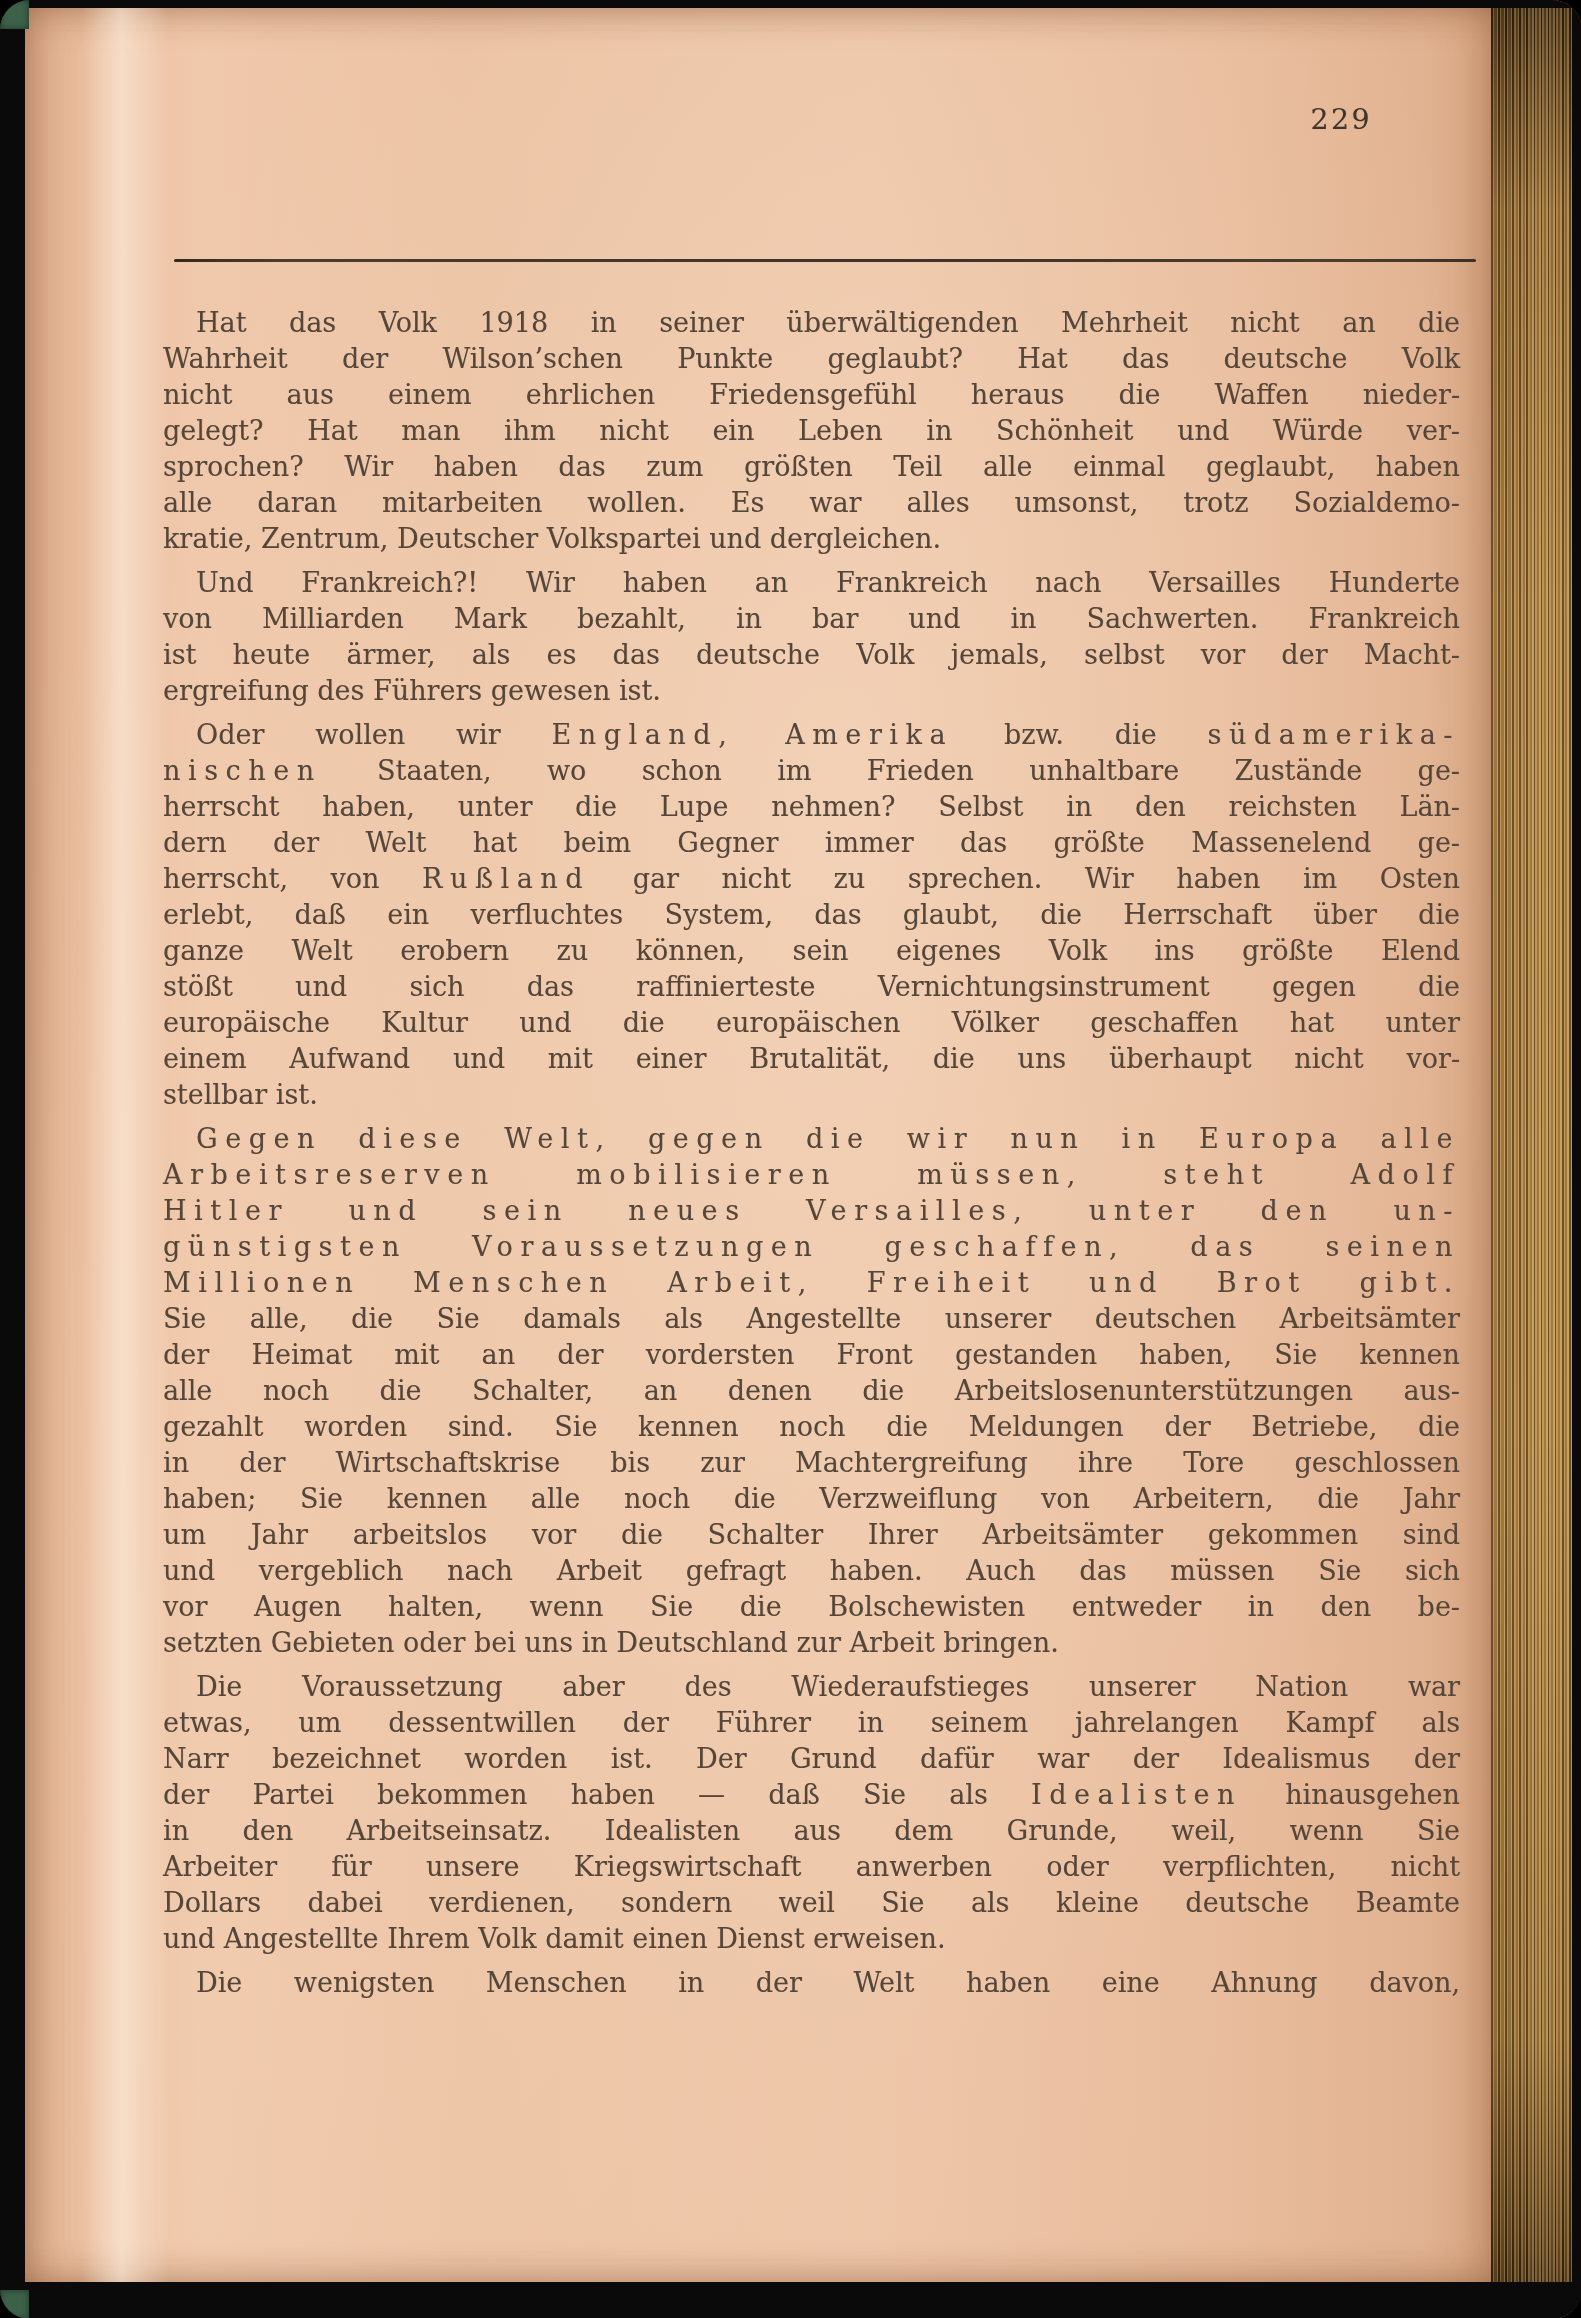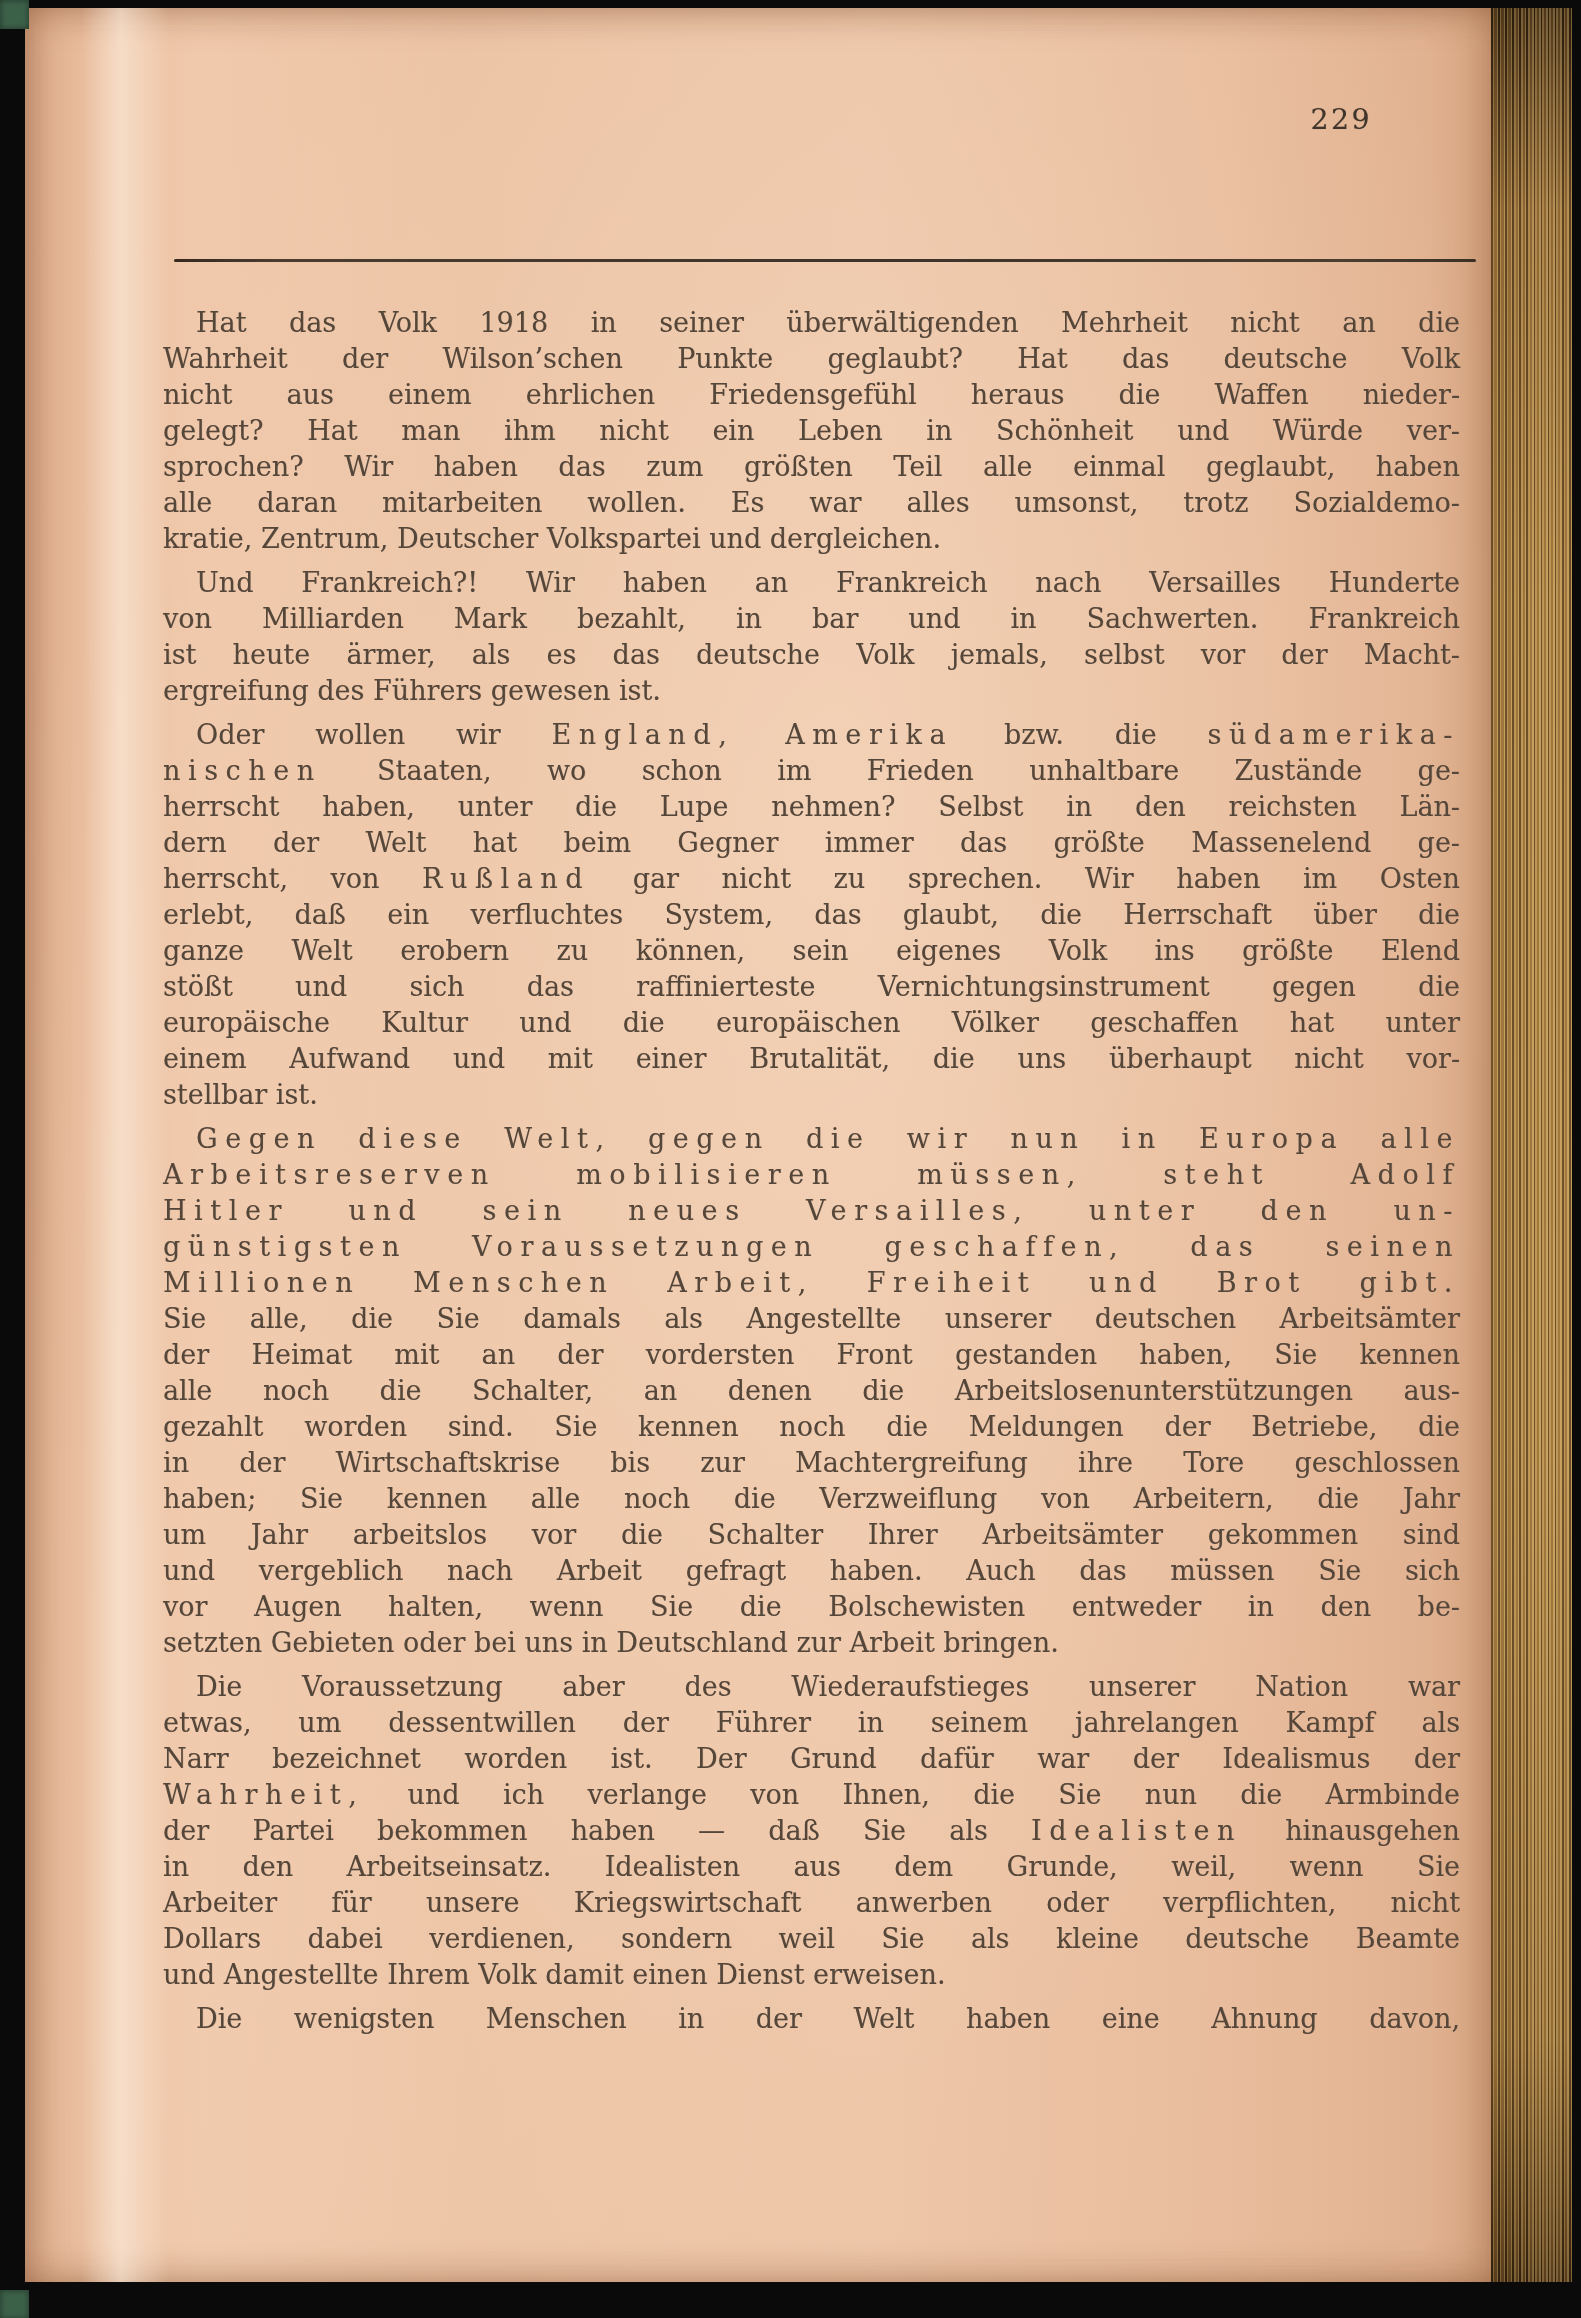--- a/index.html
+++ b/index.html
@@ -1,20 +1,21 @@
 <!DOCTYPE html>
 <html lang="de" style="font-size:12.7px"><head>
 <meta charset="utf-8">
 <title>Scanned book page 229</title>
 <style>
   html, body { margin:0; padding:0; background:#000; }
   .scene {
     position:relative; width:1582px; height:2319px;
     overflow:hidden; background:#a16207;
     font-family:"DejaVu Serif","Liberation Serif",serif;
+    border-radius:30px;
   }
   
   .paper {
     position:absolute; left:25px; top:8px; width:1466px; height:2274px;
     background:
       radial-gradient(ellipse at 55% 35%, rgba(255,238,218,0.30), rgba(255,238,218,0) 62%),
       radial-gradient(ellipse at 30% 80%, rgba(250,225,200,0.18), rgba(250,225,200,0) 55%),
       linear-gradient(90deg,#e2b190 0%,#ecc2a3 6%,#f0c8ab 12%,#ebc1a2 30%,#edc4a6 58%,#e8bc9c 82%,#e2b392 95%,#dcab88 100%);
     box-shadow:
       inset 22px 0 40px -14.2px rgba(120,70,40,0.38),
@@ -127,21 +128,20 @@
           <div class="line">haben; Sie kennen alle noch die Verzweiflung von Arbeitern, die Jahr</div>
           <div class="line">um Jahr arbeitslos vor die Schalter Ihrer Arbeitsämter gekommen sind</div>
           <div class="line">und vergeblich nach Arbeit gefragt haben. Auch das müssen Sie sich</div>
           <div class="line">vor Augen halten, wenn Sie die Bolschewisten entweder in den be-</div>
           <div class="line lastline">setzten Gebieten oder bei uns in Deutschland zur Arbeit bringen.</div>
         </div>
         <div class="paragraph">
           <div class="line first">Die Voraussetzung aber des Wiederaufstieges unserer Nation war</div>
           <div class="line">etwas, um dessentwillen der Führer in seinem jahrelangen Kampf als</div>
           <div class="line">Narr bezeichnet worden ist. Der Grund dafür war der Idealismus der</div>
-          <div class="line"><span class="sperr">Wahrheit,</span> und ich verlange von Ihnen, die Sie nun die Armbinde</div>
           <div class="line">der Partei bekommen haben — daß Sie als <span class="sperr">Idealisten</span> hinausgehen</div>
           <div class="line">in den Arbeitseinsatz. Idealisten aus dem Grunde, weil, wenn Sie</div>
           <div class="line">Arbeiter für unsere Kriegswirtschaft anwerben oder verpflichten, nicht</div>
           <div class="line">Dollars dabei verdienen, sondern weil Sie als kleine deutsche Beamte</div>
           <div class="line lastline">und Angestellte Ihrem Volk damit einen Dienst erweisen.</div>
         </div>
         <div class="paragraph">
           <div class="line first">Die wenigsten Menschen in der Welt haben eine Ahnung davon,</div>
         </div>
       </div>

